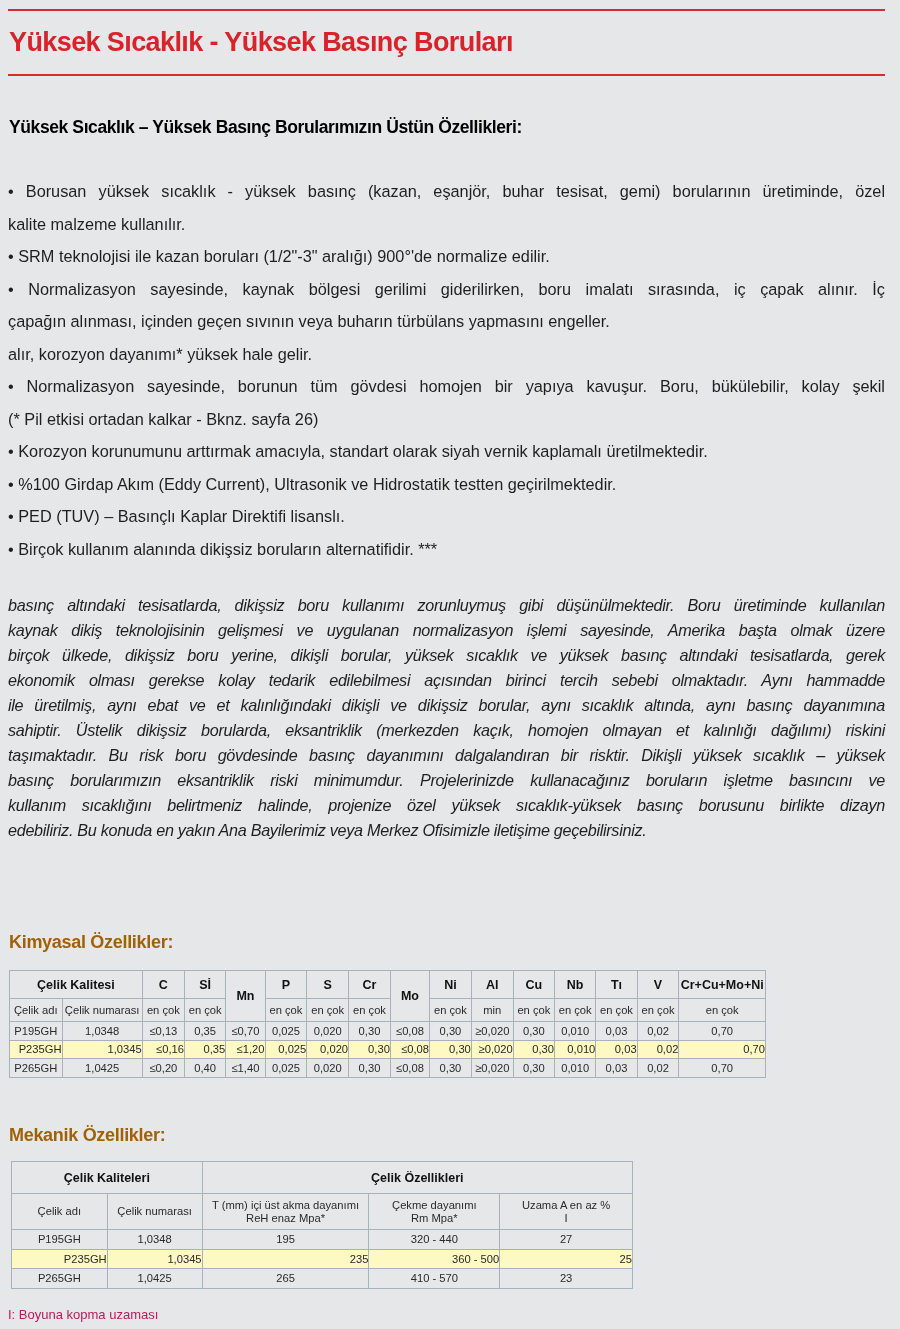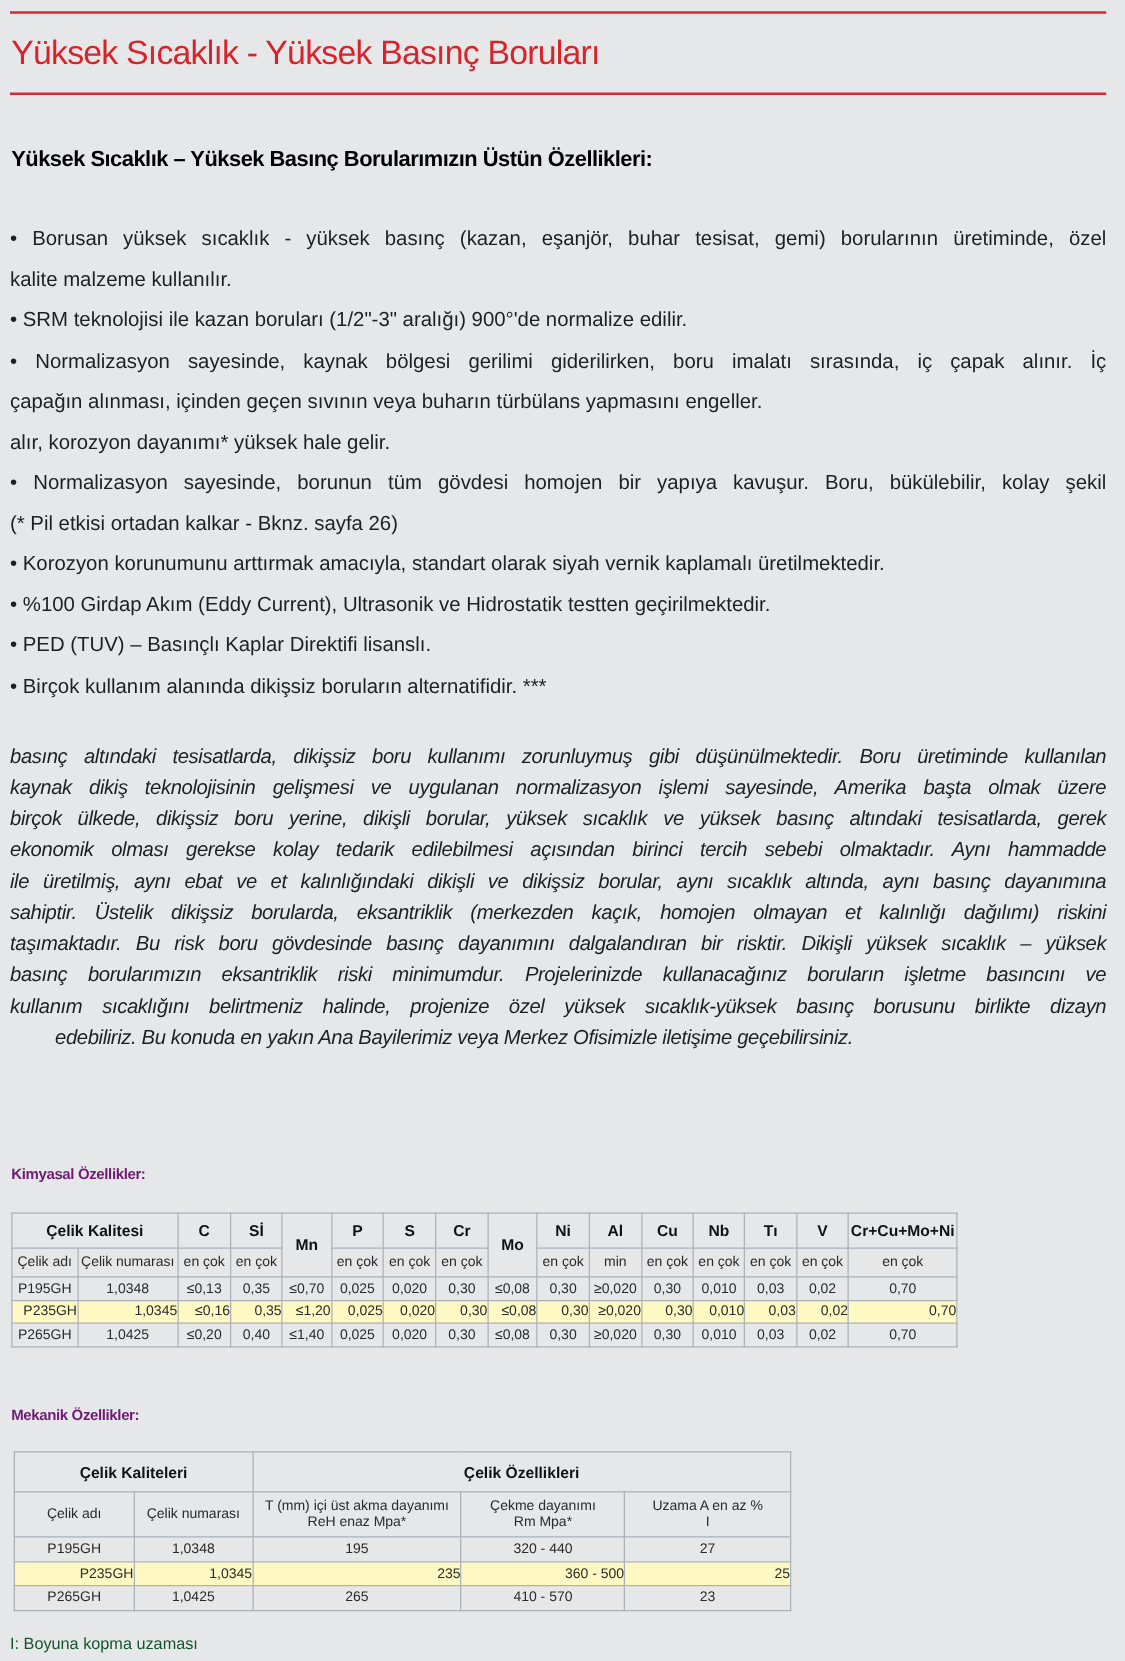--- a/index.html
+++ b/index.html
@@ -6,58 +6,58 @@
   body {
     width: 900px; height: 1329px; overflow: hidden;
     background: #e6e7e8;
     font-family: "Liberation Sans", sans-serif;
     color: #1f1f1f;
     position: relative;
   }
   .rule { position: absolute; left: 8px; width: 877px; height: 2px; background: #d92a32; }
   .title {
     position: absolute; left: 9px; top: 27px;
-    font-size: 27px; font-weight: normal; color: #d8232a;
+    font-size: 27px; font-weight: bold; color: #d8232a;
     letter-spacing: -0.6px; white-space: nowrap;
   }
   .subtitle {
     position: absolute; left: 9px; top: 117px;
     font-size: 17.5px; font-weight: bold; color: #000000;
     letter-spacing: -0.4px; white-space: nowrap;
   }
   .features { position: absolute; left: 8px; top: 179px; width: 877px; font-size: 16.3px; }
   .features .line { height: 32.5px; line-height: 24px; white-space: nowrap; }
   .features .justify { text-align: justify; text-align-last: justify; }
   .note {
     position: absolute; left: 8px; top: 594px; width: 877px;
     font-size: 16.2px; font-style: italic; letter-spacing: -0.3px;
   }
   .note .nl { height: 25px; line-height: 22px; white-space: nowrap; text-align: justify; text-align-last: justify; }
-  .note .nl.last { text-align-last: left; margin-left: 36px; }
+  .note .nl.last { text-align-last: left; }
   .section-h {
     position: absolute; left: 9px;
-    font-size: 12px; font-weight: bold; color: #701a75; letter-spacing: -0.3px;
+    font-size: 18px; font-weight: bold; color: #a16207; letter-spacing: -0.3px;
   }
   table { border-collapse: collapse; position: absolute; }
   td, th {
     border: 1px solid #a9b1b9; text-align: center; padding: 0;
     font-size: 11.2px; color: #2a2a2a; white-space: nowrap;
   }
   th { font-weight: bold; font-size: 12.5px; color: #111; }
   tr.alt td { background: #fef9c3; text-align: right; }
   #chem { left: 9px; top: 970px; width: 757px; }
   #chem tr.h1 { height: 28px; }
   #chem tr.h2 { height: 23px; }
   #chem tr.d { height: 18.5px; }
   #mech { left: 11px; top: 1161px; width: 622px; }
   #mech tr.h1 { height: 32px; }
   #mech tr.h2 { height: 36px; }
   #mech tr.d { height: 19.5px; }
   #mech td.sub { line-height: 13px; }
-  .footnote { position: absolute; left: 8px; top: 1307px; font-size: 13px; color: #14532d; }
+  .footnote { position: absolute; left: 8px; top: 1307px; font-size: 13px; color: #be185d; }
 </style>
 </head>
 <body>
 
 <div class="rule" style="top:9px;"></div>
 <div class="title">Yüksek Sıcaklık - Yüksek Basınç Boruları</div>
 <div class="rule" style="top:74px;"></div>
 <div class="subtitle">Yüksek Sıcaklık – Yüksek Basınç Borularımızın Üstün Özellikleri:</div>
 
 <div class="features">

